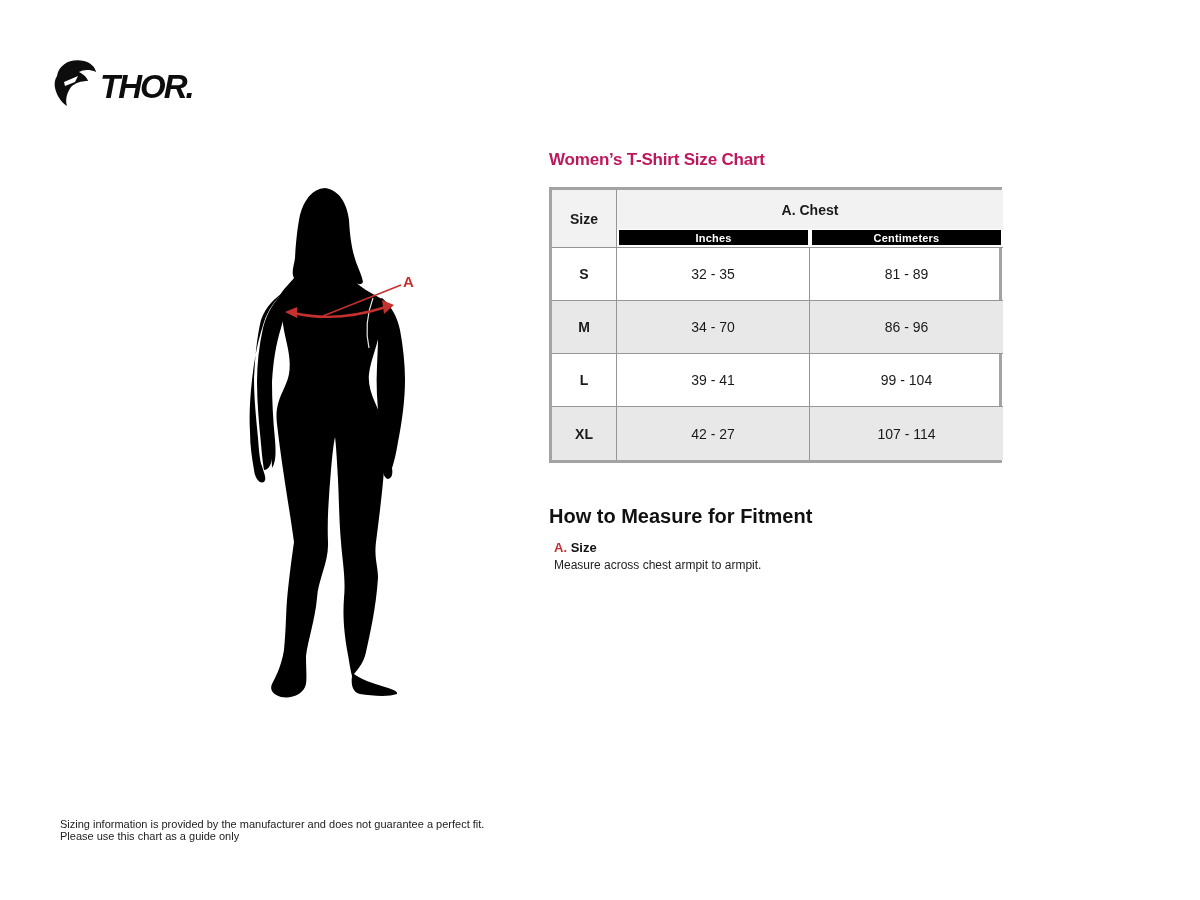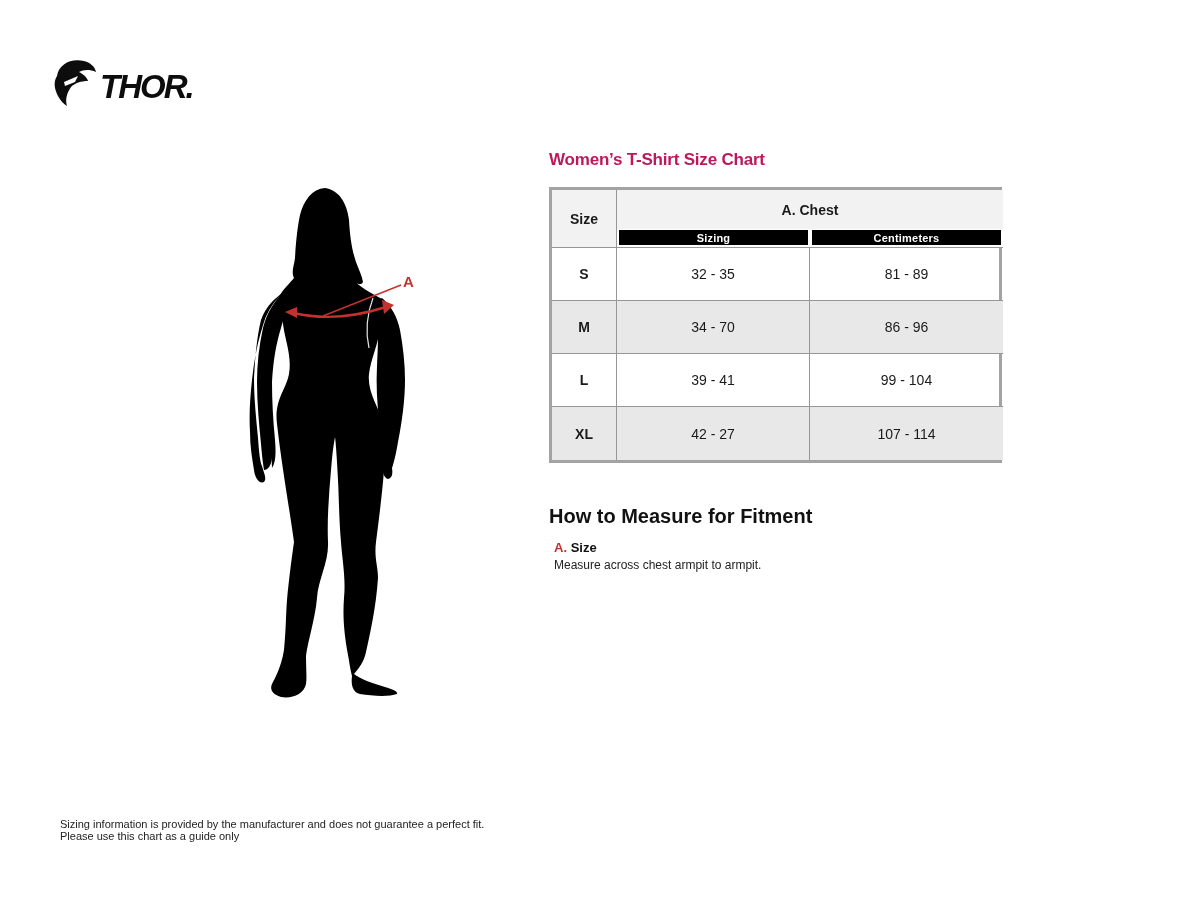--- a/index.html
+++ b/index.html
@@ -163,21 +163,21 @@
     </g>
   </svg>
 
   <div class="chart-title">Women’s T-Shirt Size Chart</div>
 
   <div class="size-table">
     <div class="cell corner-hdr">Size</div>
     <div class="cell group-hdr">A. Chest</div>
 
     <div class="cell unit-cell">
-      <div class="bar">Sizing</div>
+      <div class="bar">Inches</div>
     </div>
     <div class="cell unit-cell last-col">
       <div class="bar">Centimeters</div>
     </div>
 
     <div class="cell size-cell">S</div>
     <div class="cell">32 - 35</div>
     <div class="cell last-col">81 - 89</div>
 
     <div class="cell size-cell row-alt">M</div>

